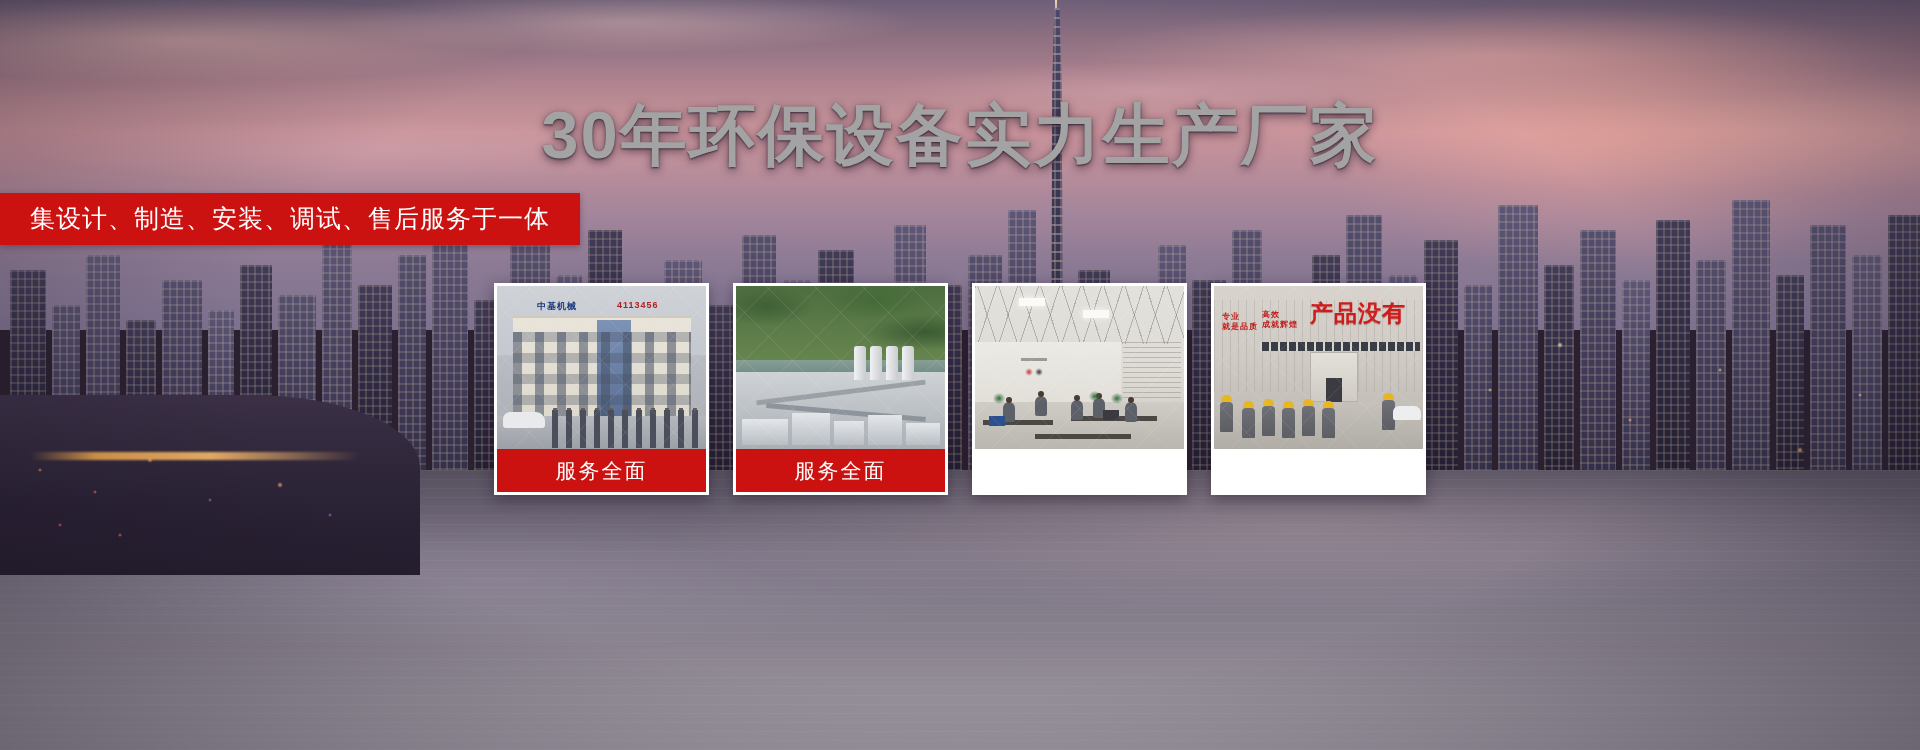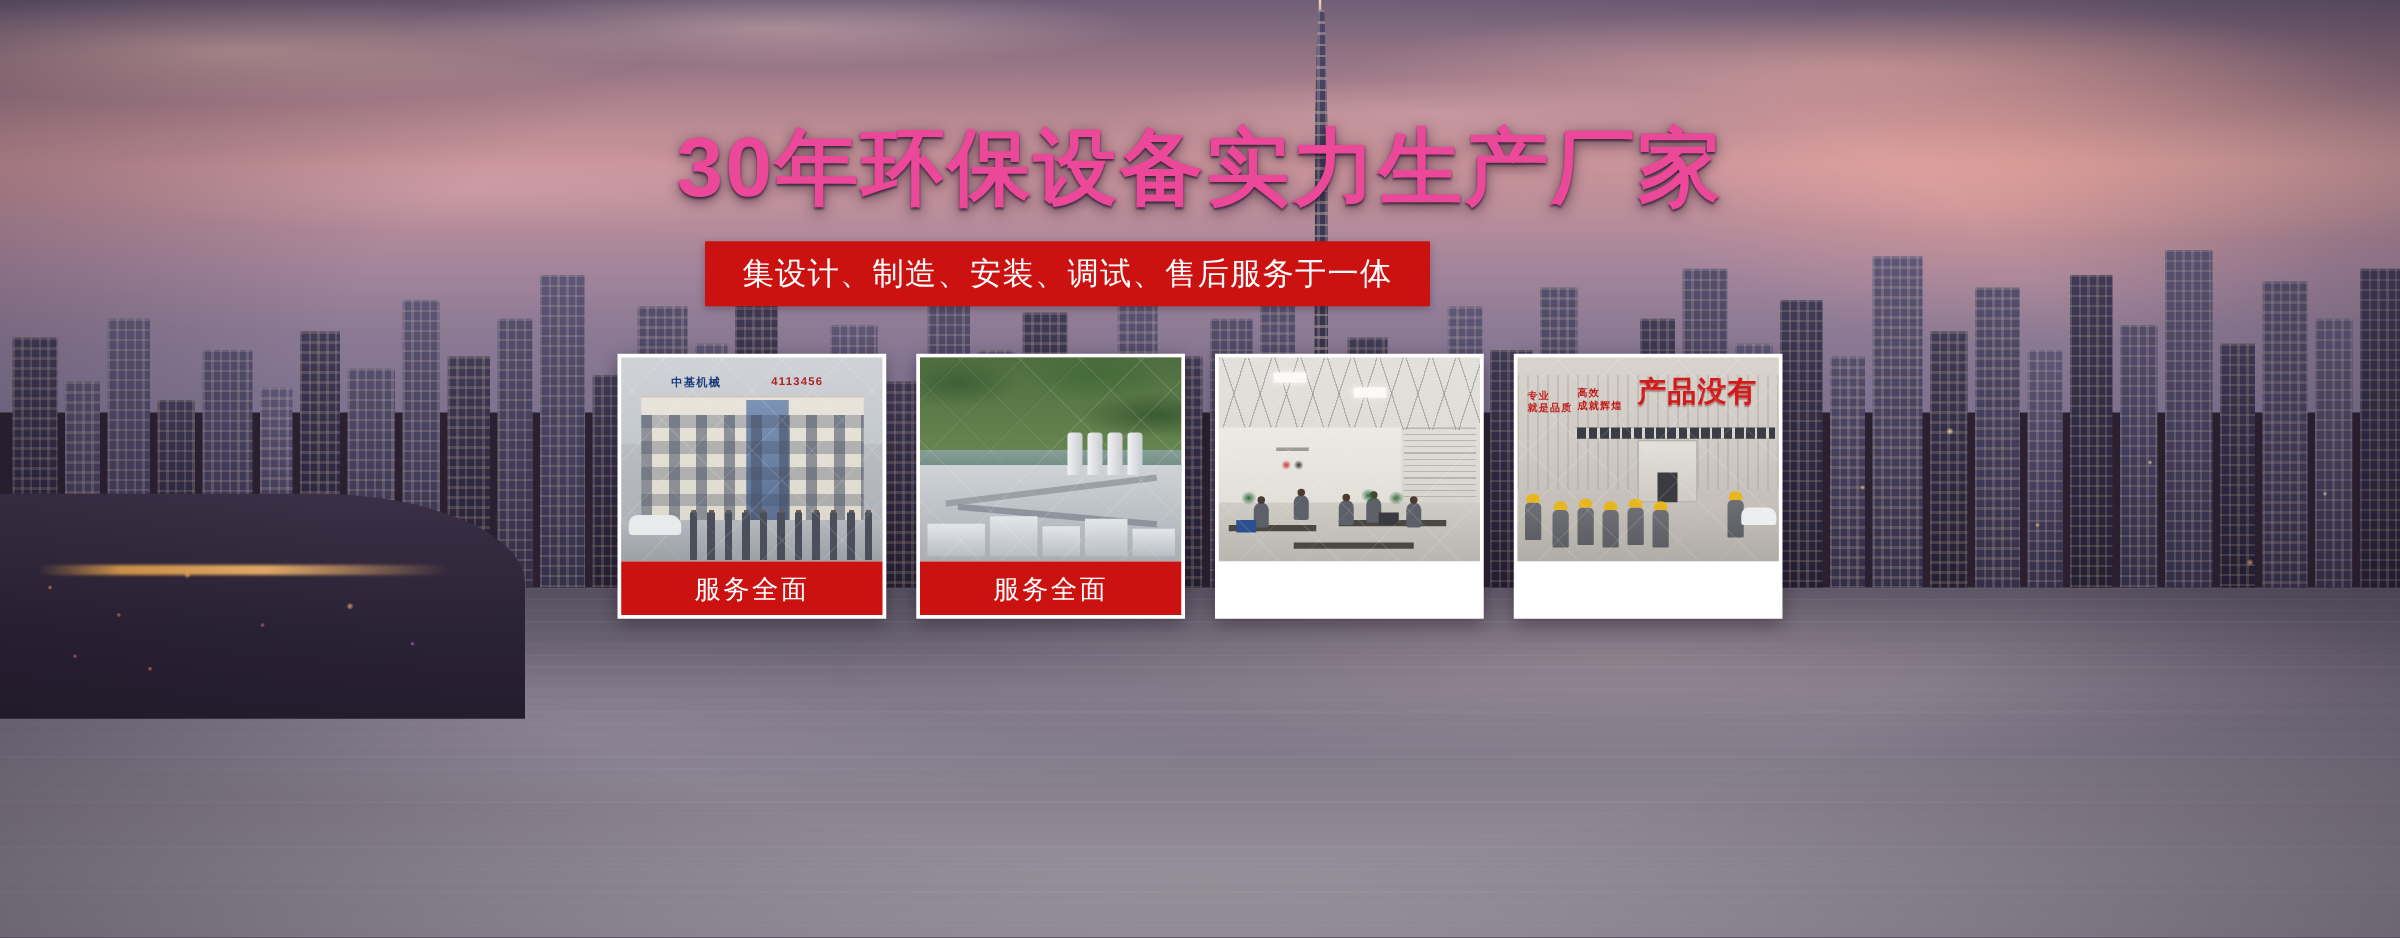--- a/index.html
+++ b/index.html
@@ -139,28 +139,28 @@
 
   .vignette {
     position:absolute; inset:0;
     background:radial-gradient(ellipse 1300px 620px at 50% 46%, transparent 55%, rgba(25,18,32,.38) 100%);
     pointer-events:none;
   }
 
   
   .headline {
     position:absolute; left:0; top:100px; width:1920px;
-    text-align:center; color:#ec4899;
+    text-align:center; color:#a3a3a3;
     font-size:67px; font-weight:bold; letter-spacing:2px; line-height:1.05;
     text-shadow:0 3px 10px rgba(40,25,45,.65), 0 1px 2px rgba(40,25,45,.8);
     white-space:nowrap;
   }
   .subtitle-wrap {
     position:absolute; left:0; top:193px; width:1708px;
-    display:flex; justify-content:center;
+    display:flex; justify-content:flex-start;
   }
   .subtitle {
     background:#cc1111;
     color:#ffffff;
     font-size:25px;
     letter-spacing:1px;
     padding:9px 30px 10px 30px;
     white-space:nowrap;
     box-shadow:0 2px 6px rgba(40,20,40,.35);
   }

